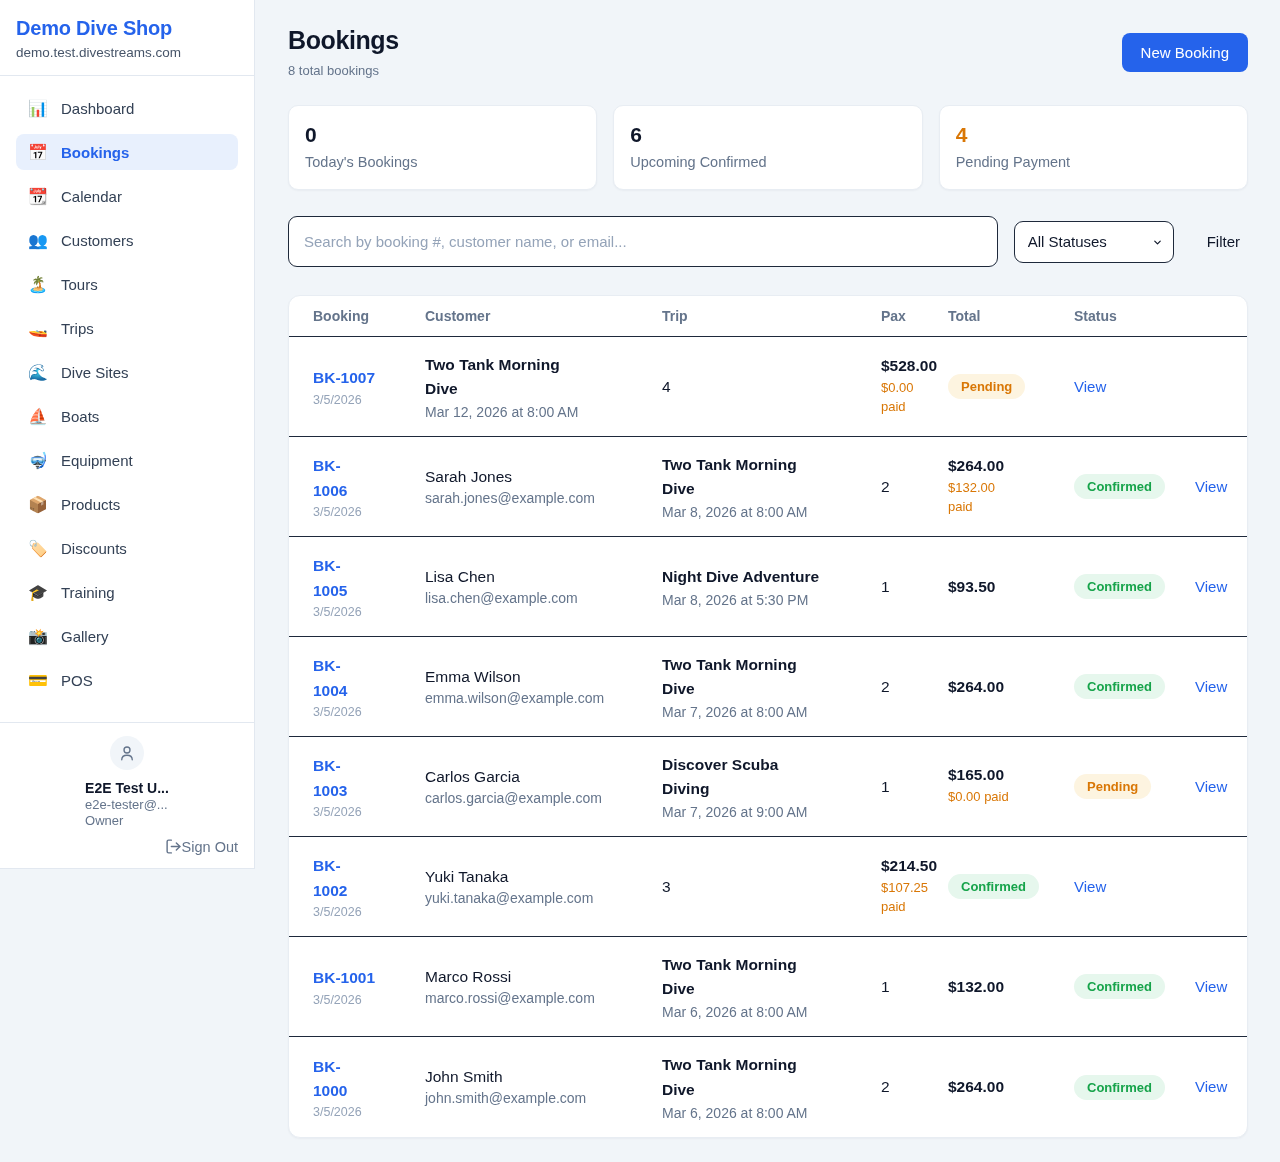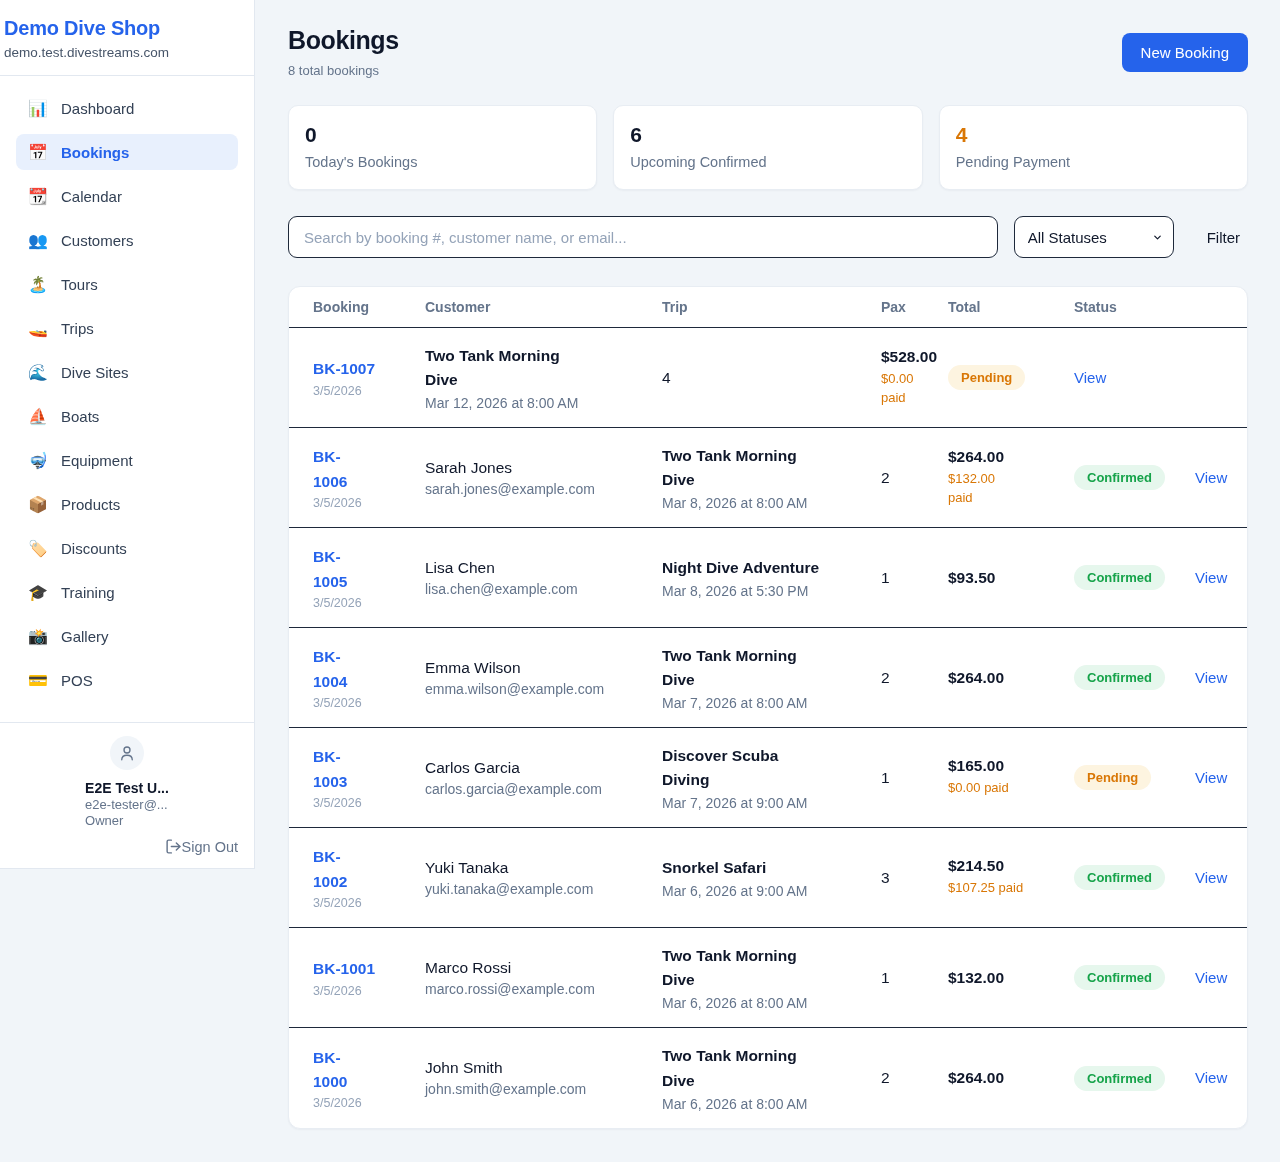--- a/index.html
+++ b/index.html
@@ -10,21 +10,21 @@
     color:#0f172a;
     position:relative;
   }
   
   .sidebar {
     position:absolute; left:0; top:0; width:255px;
     background:#ffffff;
     border-right:1px solid #e2e8f0;
     border-bottom:1px solid #e2e8f0;
   }
-  .sidebar-header { padding:17px 16px 15px 4px; border-bottom:1px solid #e2e8f0; }
+  .sidebar-header { padding:17px 16px 15px 16px; border-bottom:1px solid #e2e8f0; }
   .shop-title { color:#2563eb; font-size:20px; font-weight:700; letter-spacing:-0.2px; }
   .shop-domain { color:#475569; font-size:13.5px; margin-top:5px; }
   .nav { padding:14px 16px 16px 16px; }
   .nav-item {
     display:flex; align-items:center; gap:13px;
     height:36px; padding:0 12px; margin-bottom:8px;
     border-radius:8px; cursor:pointer;
     font-size:15px; color:#334155;
   }
   .nav-item .nav-icon { font-size:16px; width:20px; text-align:center; }
@@ -58,21 +58,21 @@
   }
   .stats { display:flex; gap:16px; margin-top:27px; }
   .stat-card {
     flex:1; background:#ffffff; border:1px solid #e8edf3; border-radius:10px;
     padding:17px 16px 19px 16px; box-shadow:0 1px 2px rgba(15,23,42,0.04);
   }
   .stat-value { font-size:21px; font-weight:700; }
   .stat-label { font-size:14.5px; color:#64748b; margin-top:7px; }
   .controls { display:flex; align-items:center; margin-top:26px; }
   .search-input {
-    flex:1; height:42px; background:#ffffff;
+    flex:1; height:51px; background:#ffffff;
     border:1.5px solid #1e293b; border-radius:9px;
     font-size:15px; padding:0 15px; color:#0f172a; font-family:inherit;
   }
   .search-input::placeholder { color:#94a3b8; }
   .select-wrap { position:relative; margin-left:16px; }
   .status-select {
     -webkit-appearance:none; appearance:none;
     height:42px; width:160px; background:#ffffff;
     border:1.5px solid #1e293b; border-radius:9px;
     font-size:15px; color:#0f172a; padding:0 30px 0 13px; font-family:inherit;
@@ -348,24 +348,20 @@
           <div class="cell"><span class="pill pending">Pending</span></div>
           <div class="cell"><a class="view-link">View</a></div>
         </div>
         <div class="t-grid t-row">
           <div class="cell"><a class="booking-id">BK-
 1002</a><div class="booking-date">3/5/2026</div></div>
           <div class="cell">
             <div class="cust-name">Yuki Tanaka</div>
             <div class="cust-email">yuki.tanaka@example.com</div>
           </div>
-          <div class="cell">
-            <div class="trip-name">Snorkel Safari</div>
-            <div class="trip-date">Mar 6, 2026 at 9:00 AM</div>
-          </div>
           <div class="cell pax">3</div>
           <div class="cell">
             <div class="total-amt">$214.50</div>
             <div class="total-paid">$107.25 paid</div>
           </div>
           <div class="cell"><span class="pill confirmed">Confirmed</span></div>
           <div class="cell"><a class="view-link">View</a></div>
         </div>
         <div class="t-grid t-row">
           <div class="cell"><a class="booking-id">BK-1001</a><div class="booking-date">3/5/2026</div></div>

